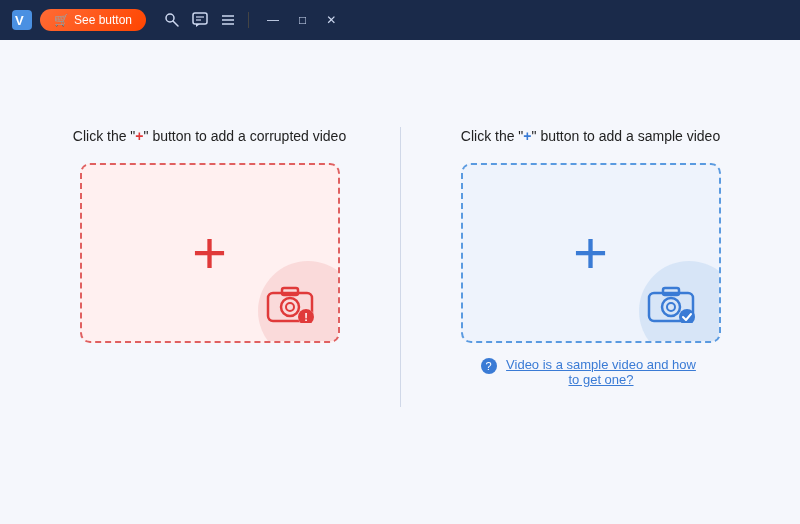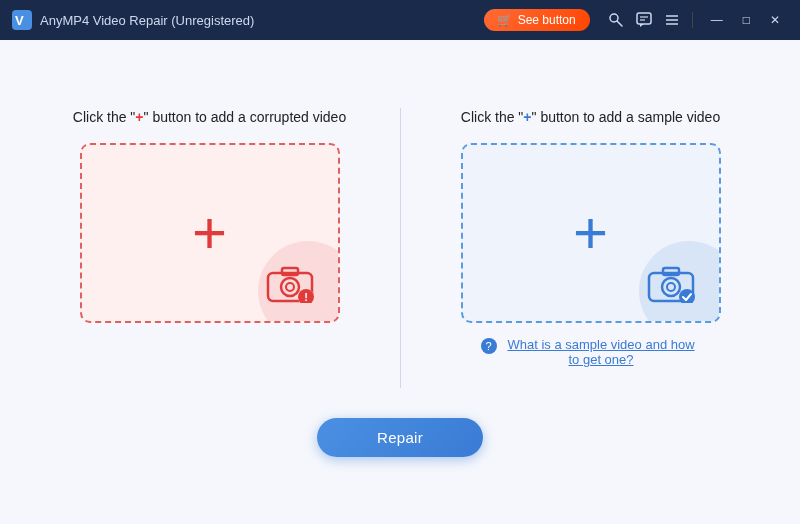--- a/index.html
+++ b/index.html
@@ -233,21 +233,20 @@
 </head>
 <body>
 
 <div class="title-bar">
   <div class="title-bar-logo">
     <svg width="20" height="20" viewBox="0 0 20 20">
       <rect width="20" height="20" rx="4" fill="#4a90e2"></rect>
       <text x="3" y="15" font-size="13" fill="white" font-weight="bold">V</text>
     </svg>
   </div>
-  <span class="title-bar-title">AnyMP4 Video Repair (Unregistered)</span>
   <button class="title-bar-btn-pricing">
     <span>🛒</span>
     <span>See button</span>
   </button>
   <button class="title-bar-icon-btn">
     <svg width="16" height="16" viewBox="0 0 16 16" fill="none">
       <circle cx="6" cy="6" r="4" stroke="#cdd8f0" stroke-width="1.5"></circle>
       <line x1="9" y1="9" x2="14" y2="14" stroke="#cdd8f0" stroke-width="1.5" stroke-linecap="round"></line>
     </svg>
   </button>
@@ -321,20 +320,19 @@
 
             <rect x="18" y="7" width="16" height="7" rx="2" fill="none" stroke="#3a7bd5" stroke-width="2.5"></rect>
 
             <circle cx="42" cy="36" r="8" fill="#3a7bd5"></circle>
             <polyline points="38,36 41,39 46,33" fill="none" stroke="white" stroke-width="2" stroke-linecap="round" stroke-linejoin="round"></polyline>
           </svg>
         </div>
       </div>
       <div class="help-link">
         <div class="help-icon">?</div>
-        <span>What is a sample video and how to get one?</span>
+        <span>Video is a sample video and how to get one?</span>
       </div>
     </div>
 
   </div>
 
-  <button class="repair-btn">Repair</button>
 </div>
 
 </body></html>

